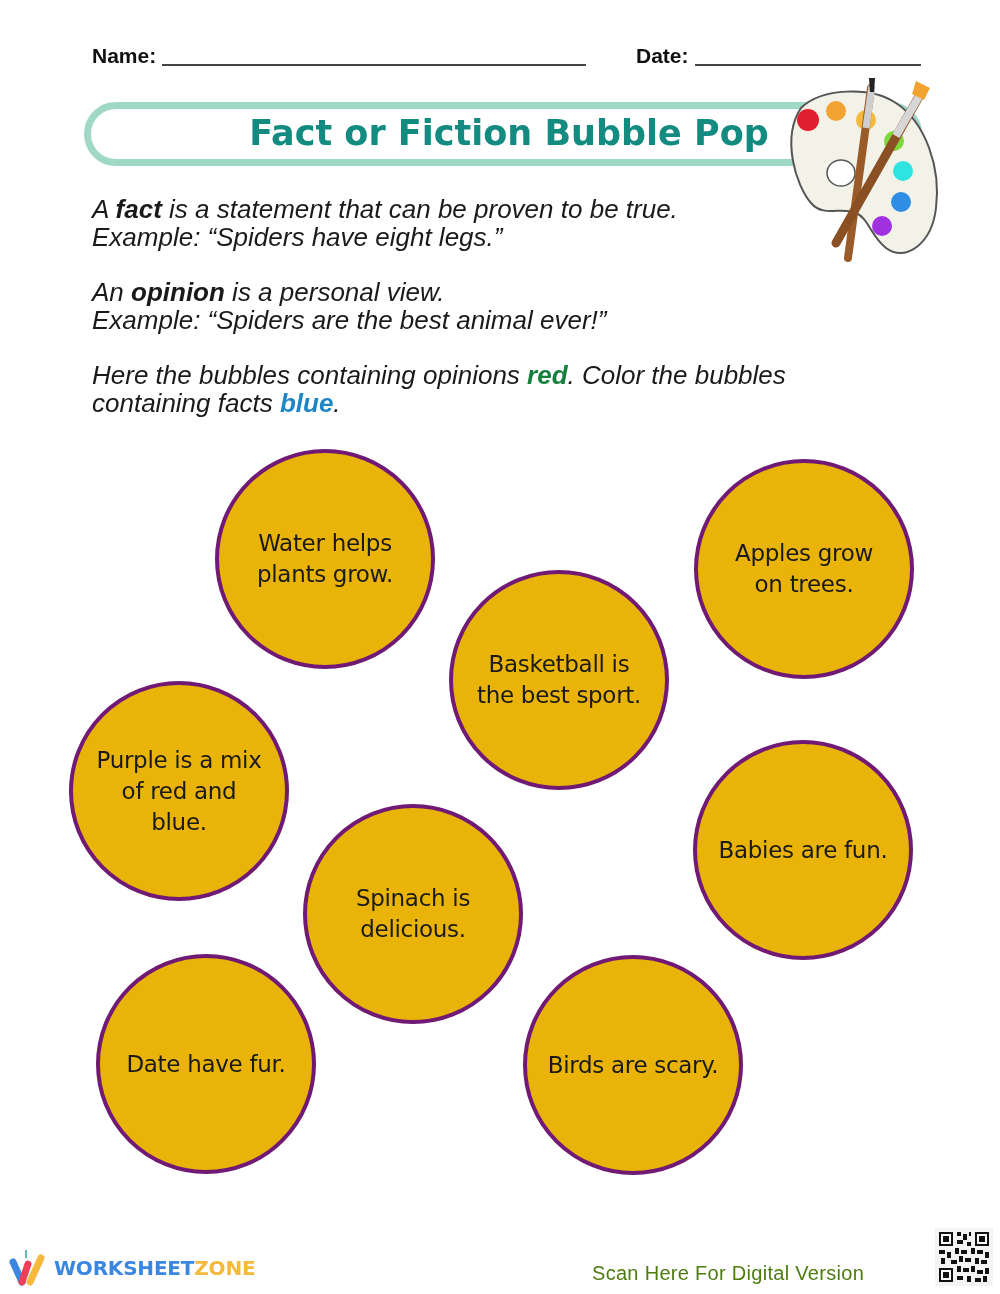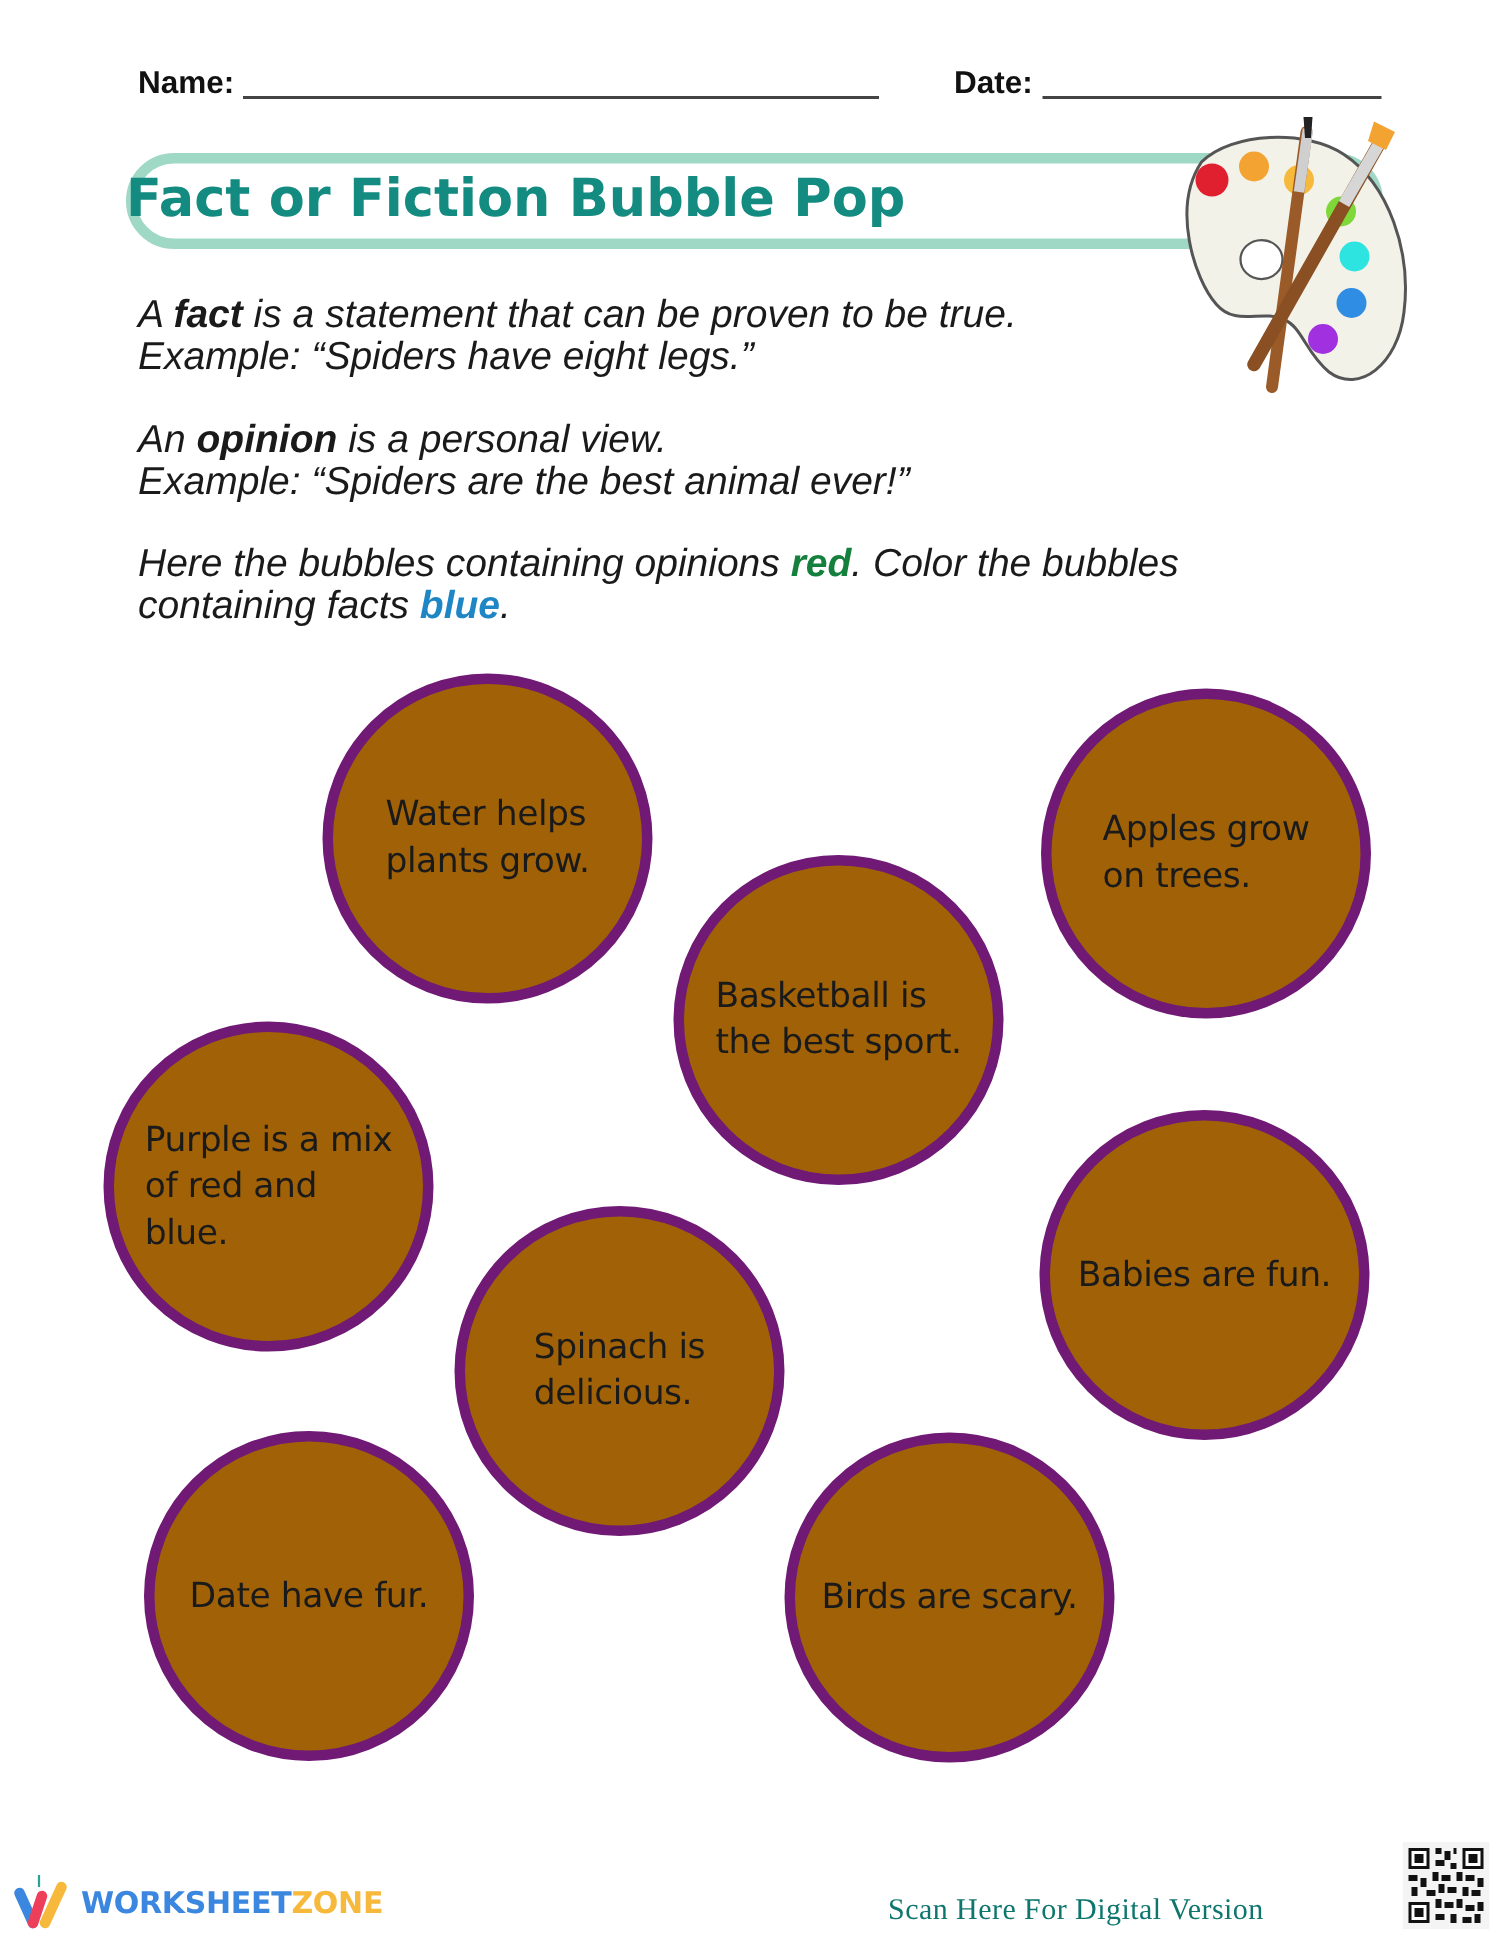--- a/index.html
+++ b/index.html
@@ -50,21 +50,21 @@
       height: 50px;
       border: 7px solid #a0d8c6;
       border-radius: 32px;
       background: #ffffff;
     }
     .banner-title {
       position: absolute;
       left: 84px;
       top: 108px;
       width: 850px;
-      text-align: left;
+      text-align: center;
       font-family: "DejaVu Sans", sans-serif;
       font-weight: bold;
       font-size: 35px;
       line-height: 50px;
       color: #138b80;
       letter-spacing: 0px;
     }
     .palette {
       position: absolute;
       left: 776px;
@@ -90,27 +90,28 @@
     .instructions .para { margin-bottom: 27px; }
     .instructions b { font-weight: bold; }
     .red-word { color: #15803d; font-weight: bold; }
     .blue-word { color: #1f86c6; font-weight: bold; }
 
     
     .bubble {
       position: absolute;
       width: 220px;
       height: 220px;
-      border: 7px solid #701a75;
+      border: 4px solid #701a75;
       border-radius: 50%;
       box-sizing: border-box;
       display: flex;
       align-items: center;
       justify-content: center;
-      background: #a16207;
+      text-align: center;
+      background: #eab308;
     }
     .bubble-text {
       font-family: "DejaVu Sans", sans-serif;
       font-size: 23px;
       line-height: 31px;
       color: #1a1a1a;
       font-weight: normal;
       padding: 0 12px;
       white-space: pre-line;
       letter-spacing: -0.3px;
@@ -130,23 +131,23 @@
       font-size: 20px;
       margin-left: 6px;
       letter-spacing: -0.2px;
     }
     .logo-text .ws { color: #3b87e0; }
     .logo-text .zone { color: #f6b93b; }
     .scan-text {
       position: absolute;
       left: 592px;
       top: 1262px;
-      font-family: Liberation Serif, serif;
+      font-family: Liberation Sans, sans-serif;
       font-size: 20px;
-      color: #0f766e;
+      color: #4d7c0f;
       letter-spacing: 0.3px;
     }
     .qr {
       position: absolute;
       left: 935px;
       top: 1228px;
       width: 58px;
       height: 58px;
     }
   </style>

